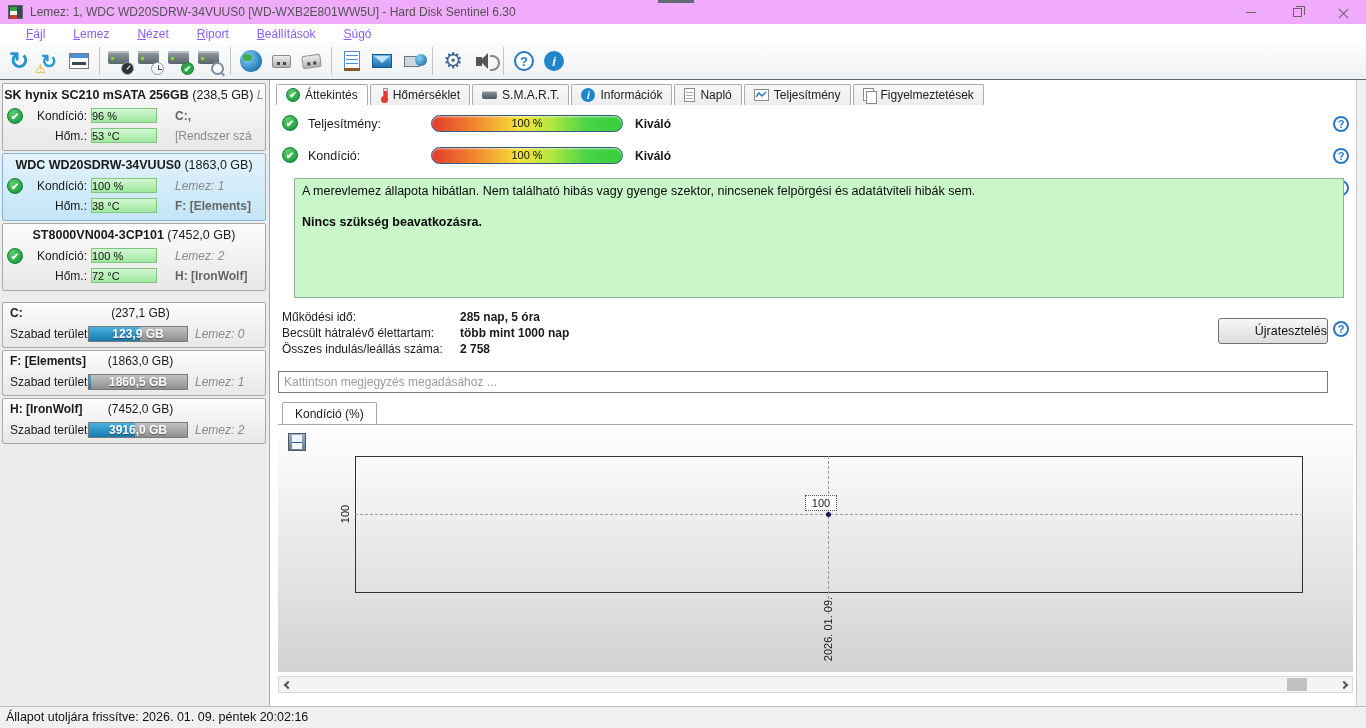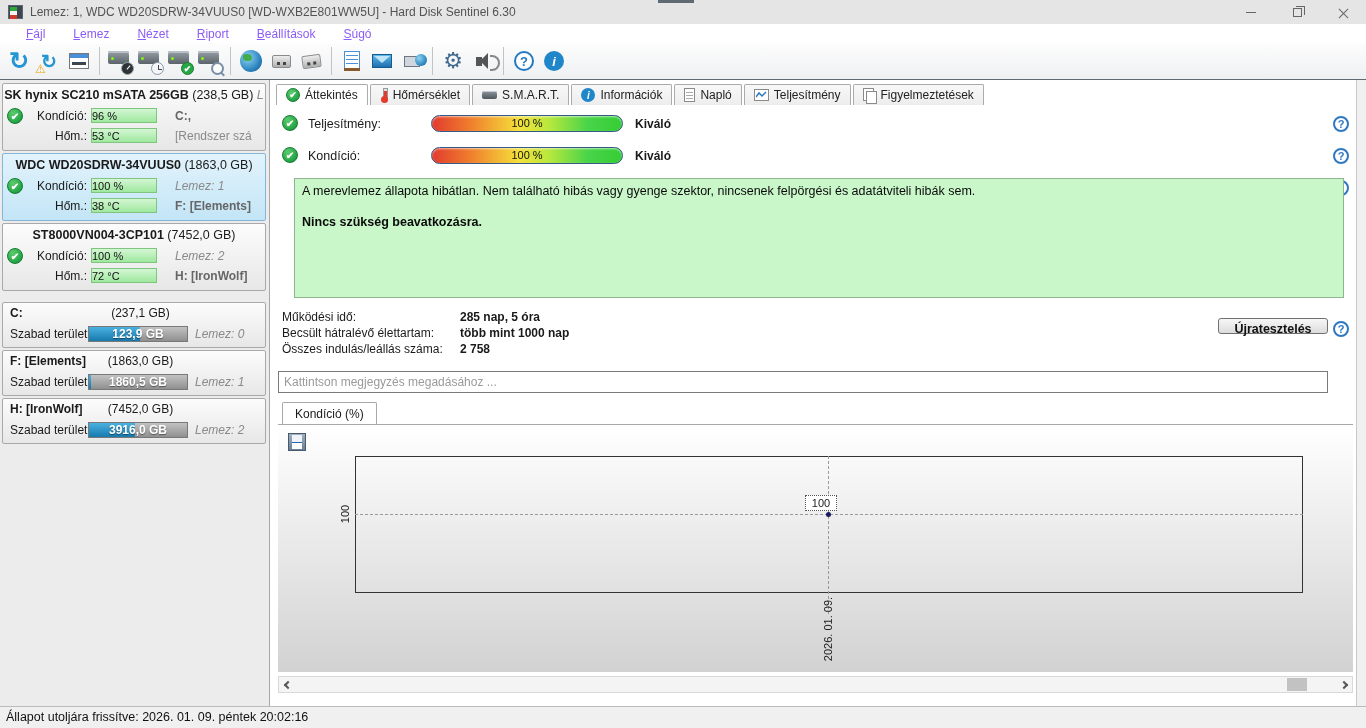--- a/index.html
+++ b/index.html
@@ -1,21 +1,21 @@
 <!DOCTYPE html>
 <html><head>
 <meta charset="utf-8">
 <style>
   * { margin:0; padding:0; box-sizing:border-box; }
   html,body { width:1366px; height:728px; overflow:hidden; }
   body { font-family:"Liberation Sans", sans-serif; font-size:12px; color:#1a1a1a; background:#fff; }
   .window { position:relative; width:1366px; height:728px; background:#fff; }
 
   
-  .titlebar { position:absolute; top:0; left:0; right:0; height:24px; background:#e5e5e5; }
+  .titlebar { position:absolute; top:0; left:0; right:0; height:24px; background:#f0abfc; }
   .app-icon { position:absolute; left:8px; top:5px; width:15px; height:14px; border:1px solid #5a6570; background:#3c4650; }
   .app-icon i { position:absolute; left:1px; width:7px; height:4px; display:block; }
   .app-icon .s1 { top:1px; background:#2fa83c; }
   .app-icon .s2 { top:5px; background:#f4f4f4; }
   .app-icon .s3 { top:9px; background:#d23a2e; }
   .win-title { position:absolute; left:30px; top:5px; color:#535353; font-size:12px; white-space:nowrap; }
   .artifact { position:absolute; left:658px; top:0; width:36px; height:3px; background:#5f6a72; }
   .win-controls { position:absolute; right:0; top:0; height:24px; display:flex; }
   .wc { width:46px; height:24px; display:flex; align-items:center; justify-content:center; }
   .wc-min i { width:10px; height:1px; background:#666; display:block; }
@@ -129,21 +129,21 @@
   .helpcol { position:absolute; left:1061px; width:18px; }
 
   .healthbox { position:absolute; left:6px; top:98px; width:1050px; height:120px; background:#c9f7c9; border:1px solid #8fb48f; padding:5px 7px; font-size:12.5px; color:#0a0a0a;margin-left:16px; }
   .healthbox .bold2 { margin-top:17px; font-weight:bold; }
 
   .inforows { position:absolute; left:10px; top:229px; }
   .irow { height:16px; line-height:16px; display:flex; }
   .ilabel { width:178px; }
   .ivalue { font-weight:bold; }
 
-  .retest { position:absolute; left:946px; top:238px; width:110px; height:16px; border:1px solid #707070; border-radius:3px; background:linear-gradient(#f7f7f7,#dcdcdc); font-size:12.5px; color:#111; text-align:center; line-height:21px;font-weight:bold; }
+  .retest { position:absolute; left:946px; top:238px; width:110px; height:26px; border:1px solid #707070; border-radius:3px; background:linear-gradient(#f7f7f7,#dcdcdc); font-size:12.5px; color:#111; text-align:right; line-height:21px; }
 
   .comment { position:absolute; left:6px; top:291px; width:1050px; height:22px; border:1px solid #7a7a7a; font-size:12px; padding:0 5px; color:#222; font-family:"Liberation Sans",sans-serif; }
   .comment::placeholder { color:#9a9a9a; }
 
   
   .charttab { position:absolute; left:10px; top:322px; height:22px; padding:0 12px; background:#fff; border:1px solid #a8a8a8; border-bottom:none; border-radius:2px 2px 0 0; line-height:22px; z-index:2; }
   .chartpane { position:absolute; left:6px; top:344px; width:1075px; height:248px; border-top:1px solid #a8a8a8; background:linear-gradient(#ffffff,#d2d2d2); }
   .saveicon { position:absolute; left:10px; top:8px; width:18px; height:18px; background:linear-gradient(#9fb0c2,#6c7f94); border:1px solid #4a5a6a; }
   .saveicon::before { content:""; position:absolute; left:3px; top:1px; width:10px; height:7px; background:#f0f4f8; border-bottom:2px solid #2464a8; }
   .saveicon::after { content:""; position:absolute; left:3px; bottom:1px; width:10px; height:6px; background:#fff; }

